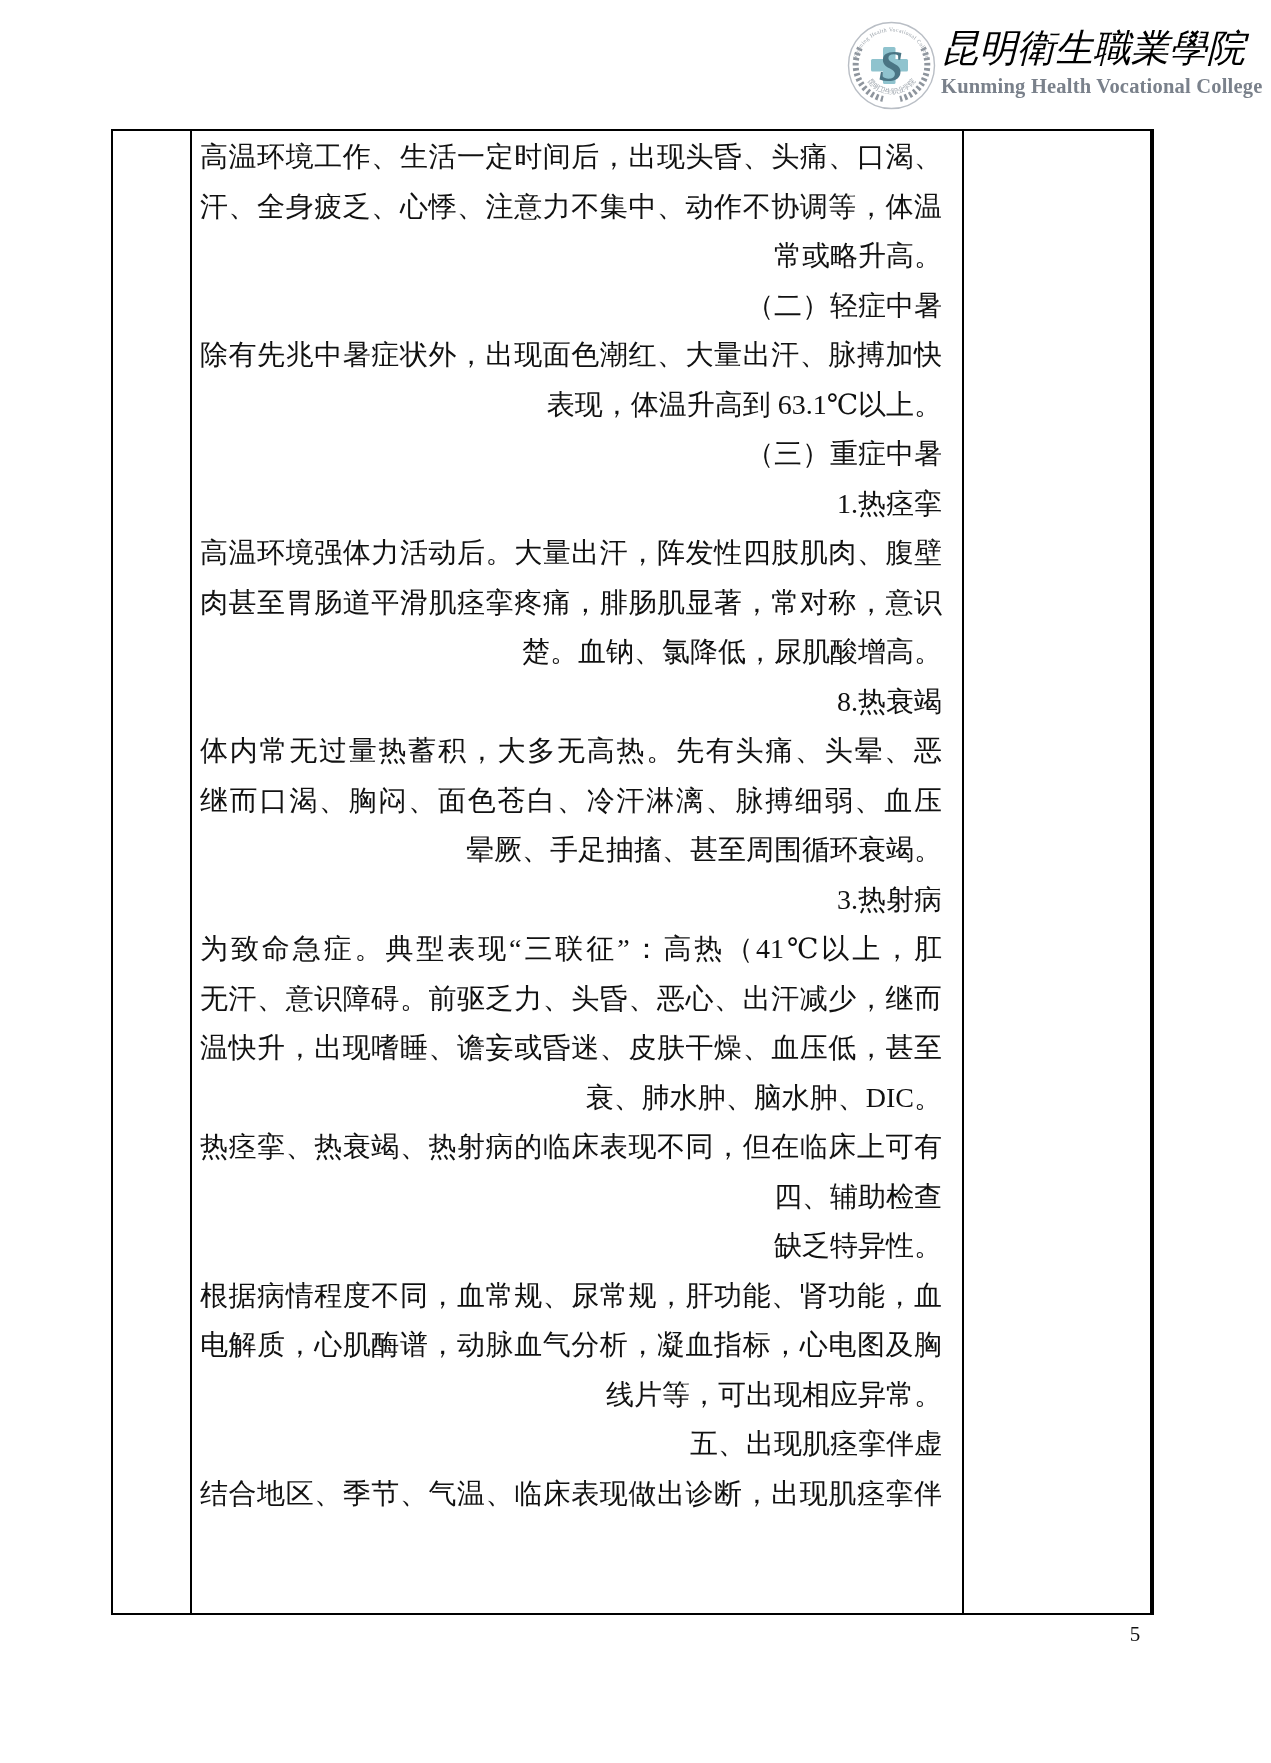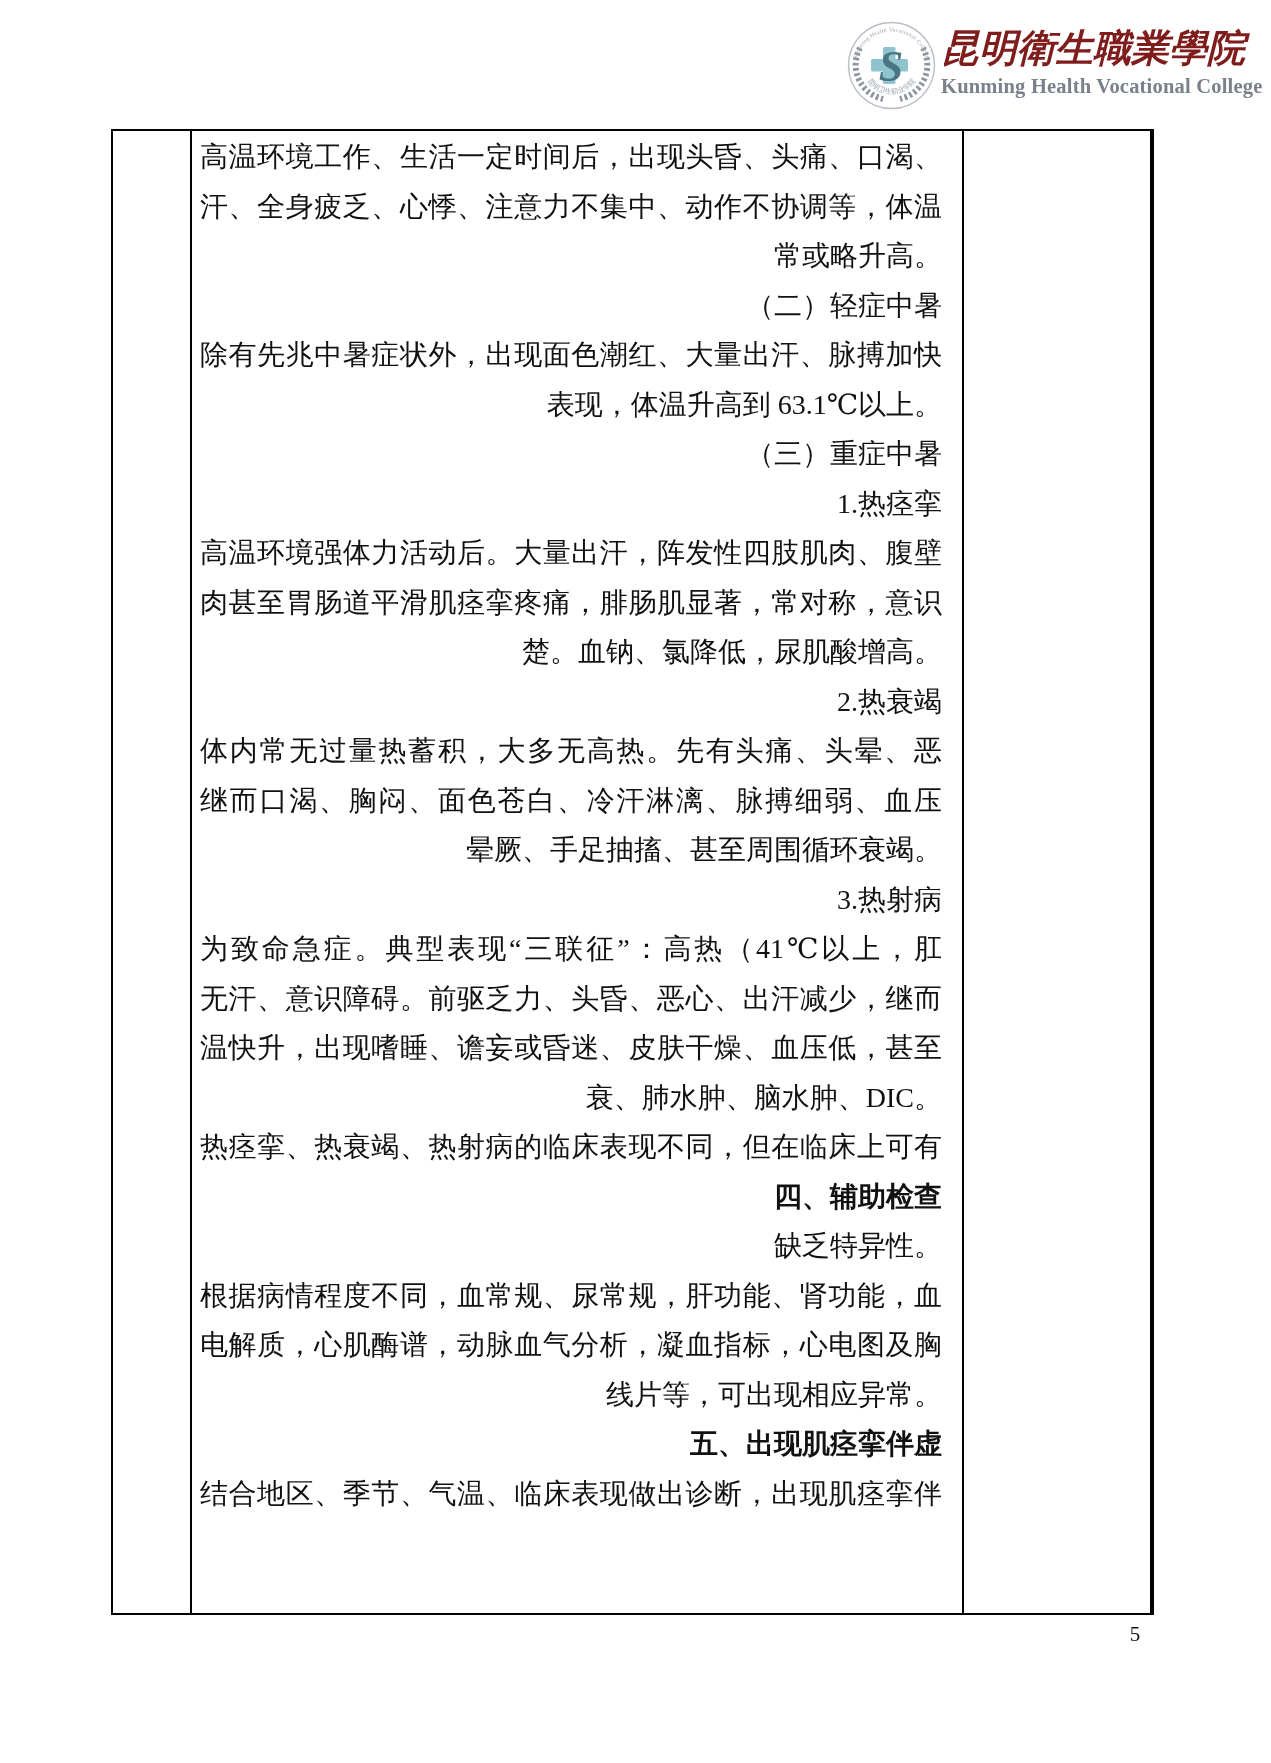--- a/index.html
+++ b/index.html
@@ -12,22 +12,22 @@
     overflow: hidden;
   }
 
   
   .header { position: absolute; left: 0; top: 0; width: 1271px; height: 115px; }
   .seal { position: absolute; left: 847px; top: 21px; width: 89px; height: 89px; }
   .names { position: absolute; left: 941px; top: 22px; width: 292px; }
   .name-zh {
     display: flex; justify-content: space-between;
     width: 292px; height: 52px;
-    font-size: 38px; font-weight: 700; font-style: italic;
-    color: #7f1d1d; line-height: 52px;
+    font-size: 38px; font-weight: 400; font-style: italic;
+    color: #000000; line-height: 52px;
     white-space: nowrap;
   }
   .name-en {
     margin-top: 1px;
     font-size: 20.5px; font-weight: 700;
     letter-spacing: 0.2px;
     color: #7a818b;
     white-space: nowrap;
   }
 
@@ -58,21 +58,21 @@
     white-space: nowrap;
     text-align: right;
     color: #111111;
   }
   .line.fill {
     white-space: normal;
     text-align: justify;
     text-align-last: justify;
     overflow: hidden;
   }
-  .line.bold { font-weight: 700; }
+  .line.bold { font-weight: 400; }
 
   
   .page-number {
     position: absolute; left: 1120px; top: 1622px;
     width: 30px; text-align: center;
     font-size: 21px; color: #111111;
   }
 </style>
 </head>
 <body>
@@ -117,21 +117,21 @@
       <div class="line fill">汗、全身疲乏、心悸、注意力不集中、动作不协调等，体温正</div>
       <div class="line">常或略升高。</div>
       <div class="line">（二）轻症中暑</div>
       <div class="line fill">除有先兆中暑症状外，出现面色潮红、大量出汗、脉搏加快等</div>
       <div class="line">表现，体温升高到 63.1℃以上。</div>
       <div class="line">（三）重症中暑</div>
       <div class="line">1.热痉挛</div>
       <div class="line fill">高温环境强体力活动后。大量出汗，阵发性四肢肌肉、腹壁肌</div>
       <div class="line fill">肉甚至胃肠道平滑肌痉挛疼痛，腓肠肌显著，常对称，意识清</div>
       <div class="line">楚。血钠、氯降低，尿肌酸增高。</div>
-      <div class="line">2.热衰竭</div>
+      <div class="line">8.热衰竭</div>
       <div class="line fill">体内常无过量热蓄积，大多无高热。先有头痛、头晕、恶心，</div>
       <div class="line fill">继而口渴、胸闷、面色苍白、冷汗淋漓、脉搏细弱、血压低、</div>
       <div class="line">晕厥、手足抽搐、甚至周围循环衰竭。</div>
       <div class="line">3.热射病</div>
       <div class="line fill">为致命急症。典型表现“三联征”：高热（41℃以上，肛温）、</div>
       <div class="line fill">无汗、意识障碍。前驱乏力、头昏、恶心、出汗减少，继而体</div>
       <div class="line fill">温快升，出现嗜睡、谵妄或昏迷、皮肤干燥、血压低，甚至心</div>
       <div class="line">衰、肺水肿、脑水肿、DIC。</div>
       <div class="line fill">热痉挛、热衰竭、热射病的临床表现不同，但在临床上可有两</div>
       <div class="line bold">四、辅助检查</div>

